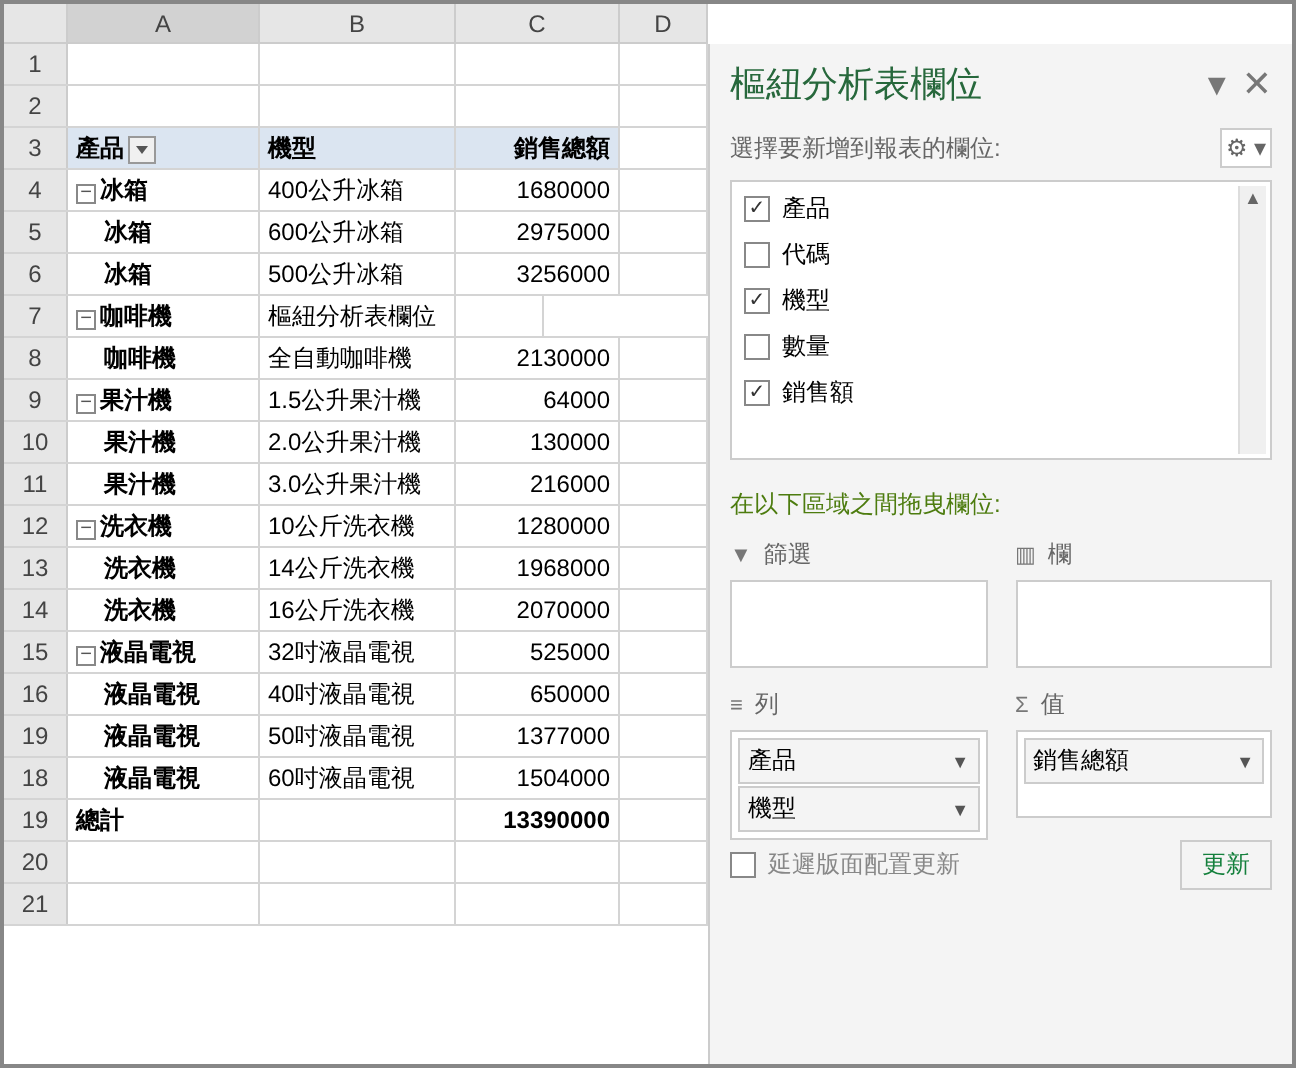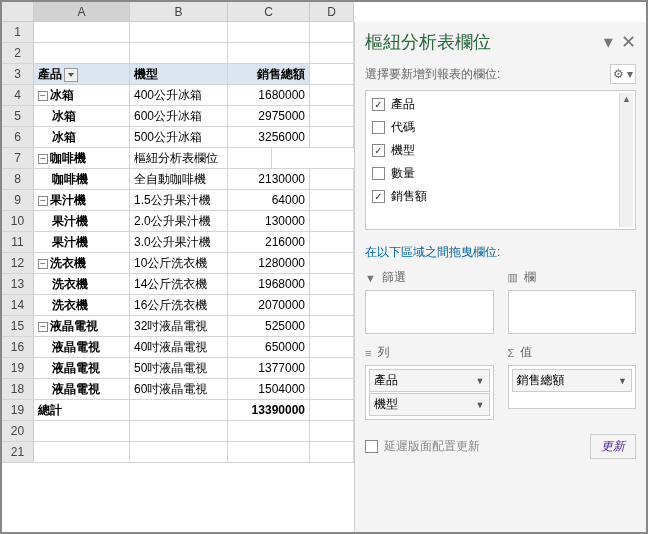--- a/index.html
+++ b/index.html
@@ -21,29 +21,29 @@
 .pane-title { color: #27683c; font-size: 18px; font-weight: 500; margin-bottom: 10px; display: flex; align-items: center; justify-content: space-between; }
 .pane-close { display: flex; gap: 8px; color: #777; cursor: pointer; }
 .pane-sub { color: #666; font-size: 12px; margin-bottom: 6px; display: flex; justify-content: space-between; align-items: center; }
 .gear { width: 26px; height: 20px; border: 1px solid #ccc; background: #fff; text-align: center; line-height: 18px; color: #666; cursor: pointer; }
 .field-list { border: 1px solid #ccc; background: #fff; height: 140px; overflow-y: auto; padding: 2px 4px; position: relative; }
 .field-item { display: flex; align-items: center; gap: 6px; padding: 3px 2px; font-size: 12px; }
 .cb { width: 13px; height: 13px; border: 1px solid #888; display: inline-flex; align-items: center; justify-content: center; background: #fff; cursor: pointer; }
 .cb.checked::after { content: "✓"; font-size: 10px; color: #333; line-height: 1; }
 .scroll-hint { position: absolute; right: 2px; top: 2px; bottom: 2px; width: 14px; background: #f0f0f0; border-left: 1px solid #ddd; }
 .scroll-arrow { font-size: 9px; color: #666; text-align: center; line-height: 12px; }
-.areas-label { color: #0369a1; margin: 14px 0 8px; }
+.areas-label { color: #4d7c0f; margin: 14px 0 8px; }
 .areas { display: grid; grid-template-columns: 1fr 1fr; gap: 10px 14px; }
 .area { }
 .area-h { display: flex; align-items: center; gap: 6px; color: #666; font-size: 12px; margin-bottom: 4px; }
 .area-box { background: #fff; border: 1px solid #ccc; min-height: 44px; padding: 2px; }
 .pill { background: #f4f4f4; border: 1px solid #ccc; padding: 2px 4px; margin: 1px; display: flex; justify-content: space-between; align-items: center; font-size: 12px; cursor: grab; }
 .pill .dd { font-size: 9px; color: #555; }
-.defer { display: flex; justify-content: space-between; align-items: center; margin-top: 14px; color: #888; }
-.upd-btn { border: 1px solid #ccc; padding: 3px 10px; color: #4c1d95; background: #f4f4f4; font-style: italic; }
+.defer { display: flex; justify-content: space-between; align-items: center; color: #888; }
+.upd-btn { border: 1px solid #ccc; padding: 3px 10px; color: #15803d; background: #f4f4f4; }
 .icon { font-size: 11px; color: #777; }
 .selcol { background: #d2d2d2; }
 </style>
 </head>
 <body>
 
 <div class="sheet">
   <div class="col-headers">
     <div class="corner"></div>
     <div class="col-h cA selcol">A</div>

